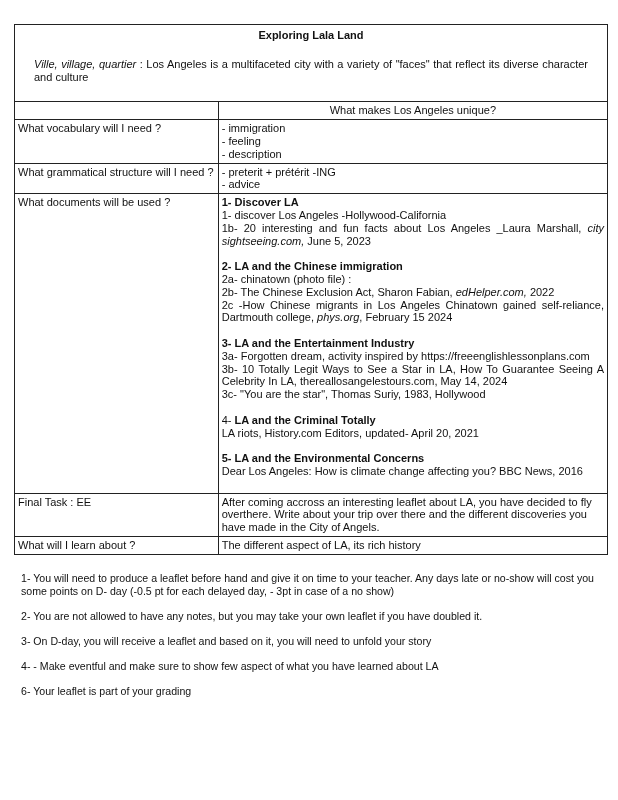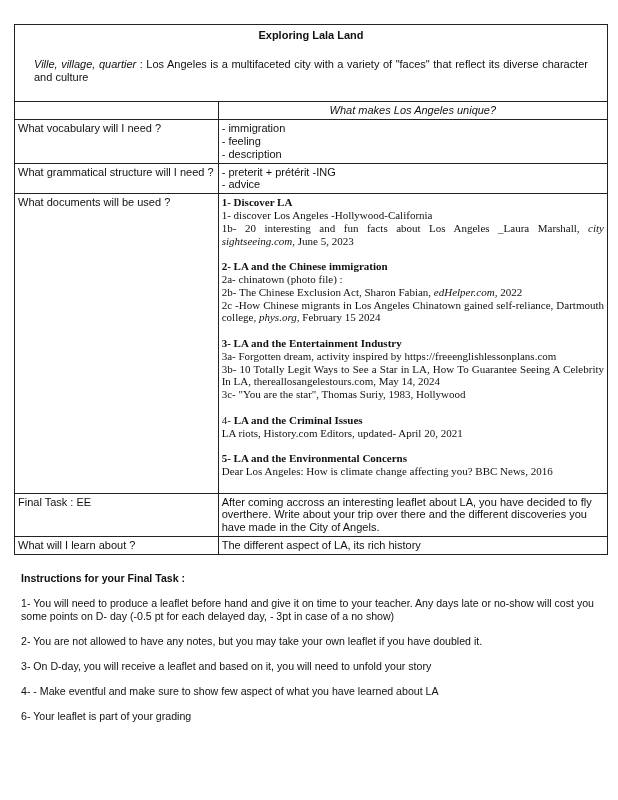--- a/index.html
+++ b/index.html
@@ -47,22 +47,22 @@
       text-align: center;
       font-weight: bold;
       font-size: 11px;
       margin: 0 0 8px 0;
     }
     .intro {
       text-align: justify;
       margin: 16px;
     }
     .intro em { font-style: italic; }
-    .center { text-align: center; font-style: italic; }
-    .just { text-align: justify; font-family: Liberation Serif, serif; }
+    .center { text-align: center; }
+    .just { text-align: justify; }
     .section-head { font-weight: bold; }
     .gap { height: 12.8px; }
     .line { display: block; }
     .instr {
       position: absolute;
       left: 21px;
       top: 572px;
       width: 580px;
       font-size: 10.6px;
       line-height: 13px;
@@ -125,42 +125,41 @@
         <span class="line"><span>2b- The Chinese Exclusion Act, Sharon Fabian, </span><em>edHelper.com,</em><span> 2022</span></span>
         <span class="line"><span>2c -How Chinese migrants in Los Angeles Chinatown gained self-reliance, Dartmouth college, </span><em>phys.org</em><span>, February 15 2024</span></span>
         <div class="gap"></div>
 
         <span class="line section-head">3- LA and the Entertainment Industry</span>
         <span class="line">3a- Forgotten dream, activity inspired by https://freeenglishlessonplans.com</span>
         <span class="line">3b-  10 Totally Legit Ways to See a Star in LA, How To Guarantee Seeing A Celebrity In LA, thereallosangelestours.com, May 14, 2024</span>
         <span class="line">3c- "You are the star", Thomas Suriy, 1983, Hollywood</span>
         <div class="gap"></div>
 
-        <span class="line"><span>4- </span><span class="section-head">LA and the Criminal Issues</span></span>
+        <span class="line"><span>4- </span><span class="section-head">LA and the Criminal Totally</span></span>
         <span class="line">LA riots, History.com Editors, updated- April 20, 2021</span>
         <div class="gap"></div>
 
         <span class="line section-head">5- LA and the Environmental Concerns</span>
         <span class="line">Dear Los Angeles: How is climate change affecting you? BBC News, 2016</span>
         <div class="gap"></div>
       </td>
     </tr>
     <tr>
       <td>Final Task : EE</td>
       <td>After coming accross an interesting leaflet about LA, you have decided to fly overthere. Write about your trip over  there and the different discoveries you have made in the City of Angels.</td>
     </tr>
     <tr>
       <td>What will I learn about ?</td>
       <td>The different aspect of LA, its rich history</td>
     </tr>
   </tbody>
     </table>
 
   <div class="instr">
-    <p class="head">Instructions for your  Final Task :</p>
     <p class="item">1- You will need to produce a leaflet before hand and give it on time to your teacher. Any days late or no-show will cost you some points on D- day (-0.5 pt for each delayed day, - 3pt in case of a no show)</p>
     <p class="item">2- You are not allowed to have any notes, but you may take your own leaflet if you have doubled it.</p>
     <p class="item">3- On D-day, you will receive a leaflet and based on it, you will need to unfold your story</p>
     <p class="item">4- - Make eventful and make sure to show few aspect of what you have learned about LA</p>
     <p class="item">6- Your leaflet is part of your grading</p>
   </div>
 
 </div>
 
 </body></html>

